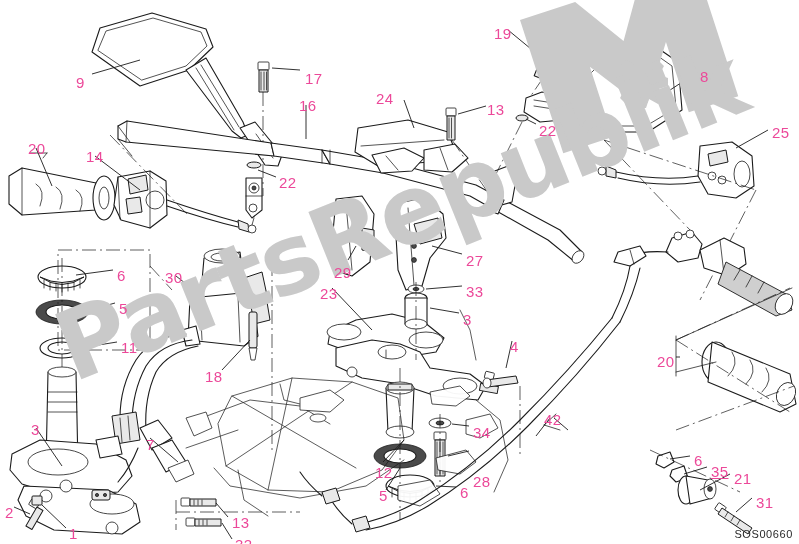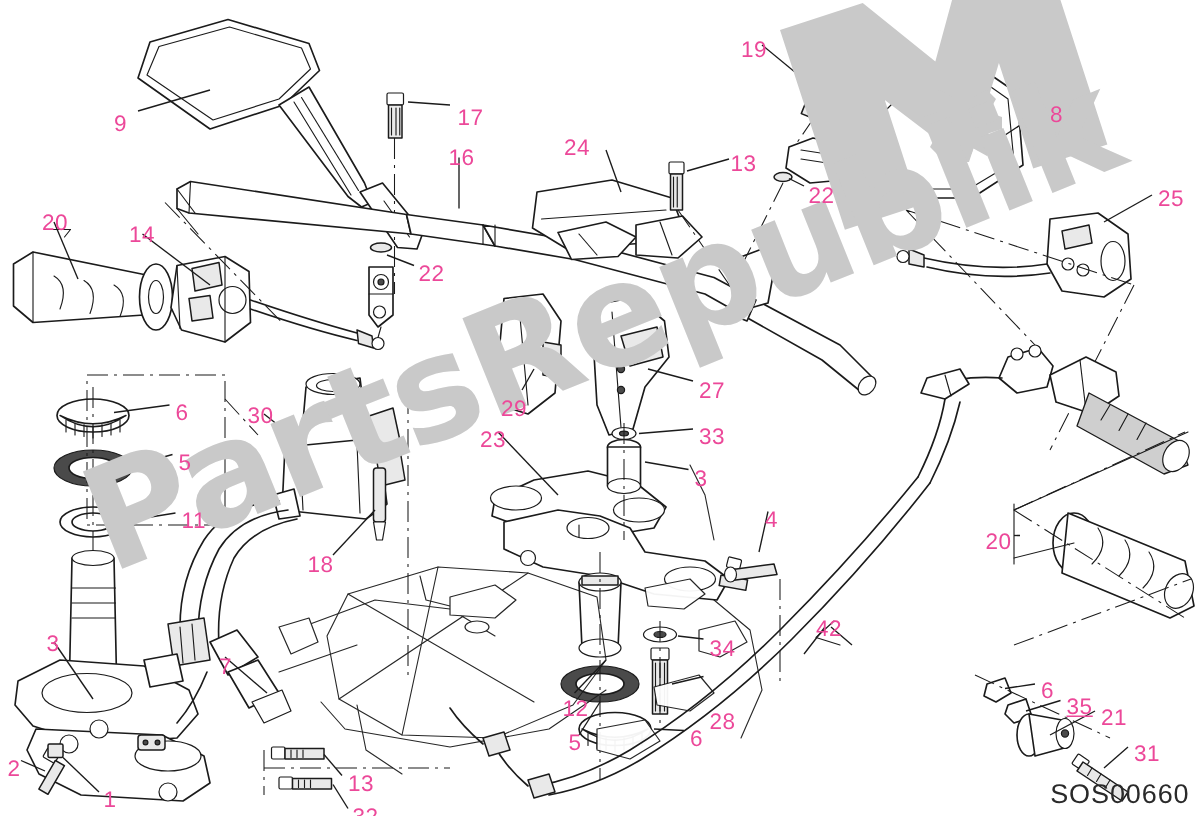--- a/index.html
+++ b/index.html
@@ -22,21 +22,21 @@
     letter-spacing:.4px;
     white-space:nowrap;
     user-select:none;
     z-index:40;
   }
   
   #diagram-code{
     position:absolute;
     right:6px;bottom:4px;
     font-family:"Liberation Sans", sans-serif;
-    font-size:18px;
+    font-size:11px;
     letter-spacing:.6px;
     color:#2a2a2a;
     z-index:45;
   }
   
   #watermark{
     position:absolute;
     left:0;top:0;width:799px;height:544px;
     z-index:20;
     pointer-events:none;

